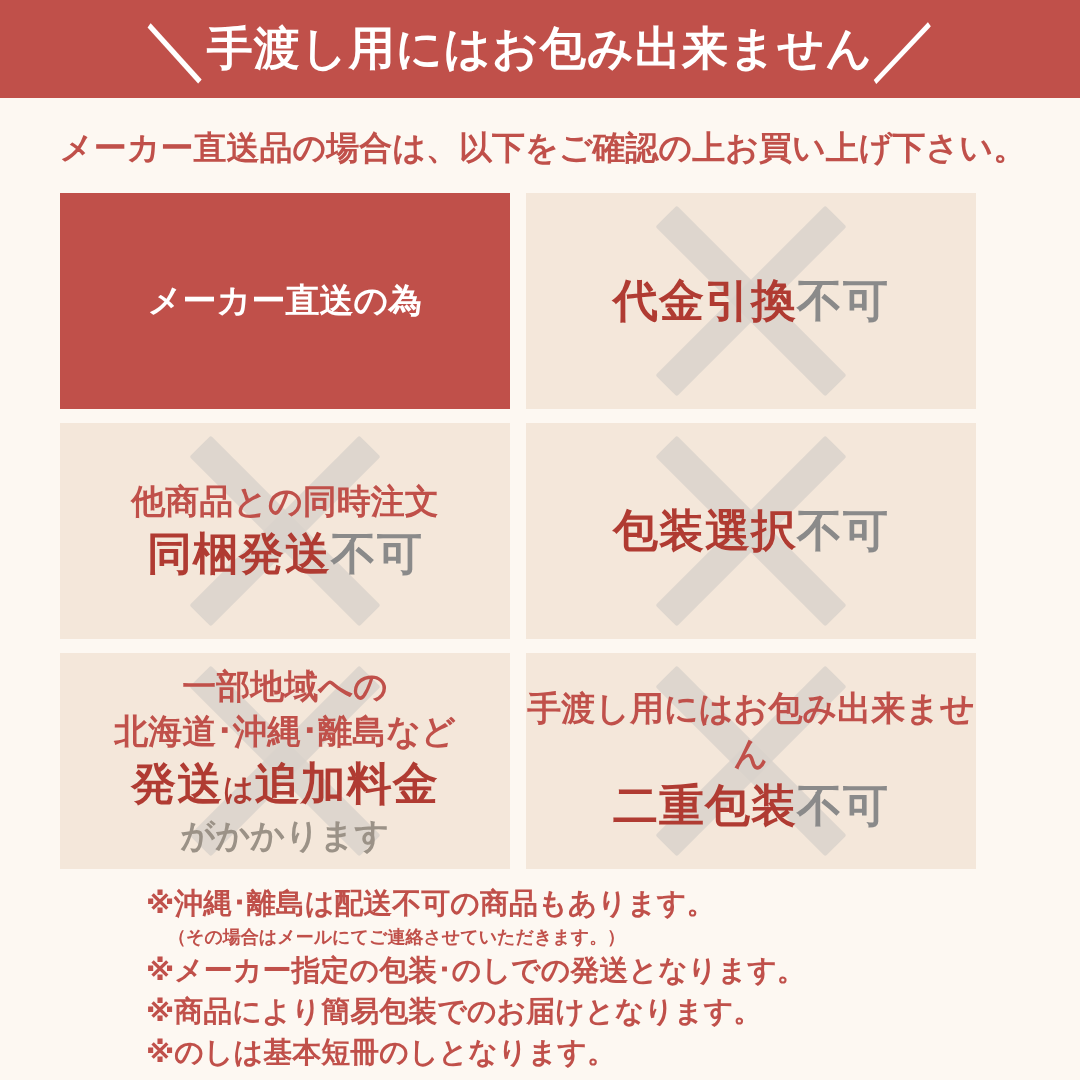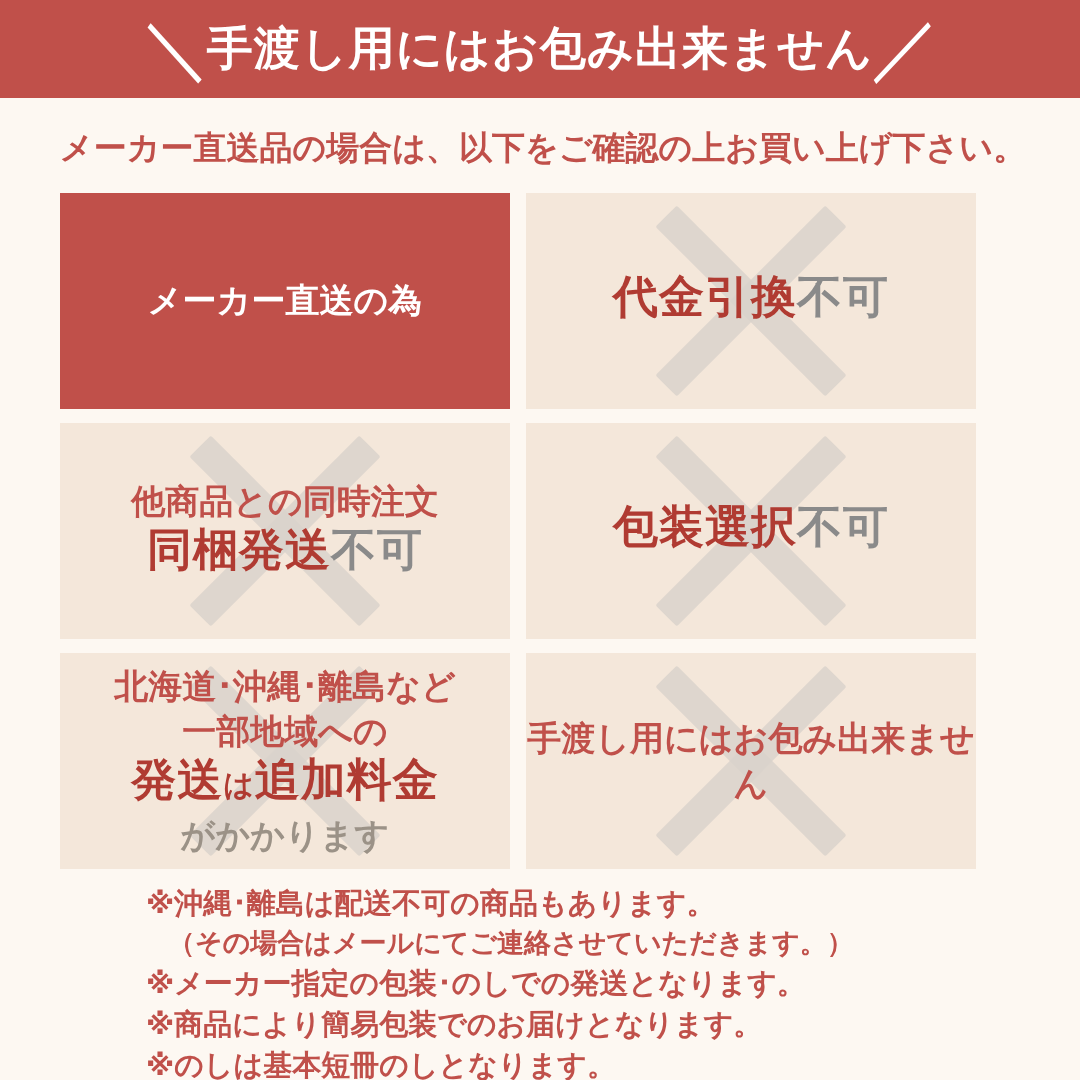--- a/index.html
+++ b/index.html
@@ -91,21 +91,20 @@
     font-size: 34px;
     font-weight: bold;
     color: #c0504a;
   }
   .ctext .big {
     display: block;
     font-size: 45px;
     font-weight: bold;
     color: #b03b32;
     letter-spacing: 1px;
-    font-family: Liberation Mono, monospace;
   }
   .ctext .big .muted { color: #8a8a8a; }
   .ctext .big .tiny { font-size: 30px; color: #b03b32; }
 
   
   .cell.filled .line {
     display: block;
     color: #ffffff;
     font-size: 34px;
     font-weight: bold;
@@ -120,21 +119,21 @@
     padding-left: 28px;
   }
   .notes .note {
     color: #c0504a;
     font-size: 29px;
     font-weight: bold;
     line-height: 1.42;
     white-space: nowrap;
     margin-left: 36px;
   }
-  .notes .note.indent { padding-left: 22px; font-size: 27px; }
+  .notes .note.indent { padding-left: 22px; font-size: 18px; }
 </style>
 </head>
 <body>
 
 <div class="page">
 
   <div class="banner">
     <span class="slash slash-l">＼</span>
     <span class="banner-text">手渡し用にはお包み出来ません</span>
     <span class="slash slash-r">／</span>
@@ -168,31 +167,32 @@
     <div class="cell">
       <div class="xmark"></div>
       <div class="ctext">
         <span class="big"><span>包装選択</span><span class="muted">不可</span></span>
       </div>
     </div>
 
     <div class="cell">
       <div class="xmark"></div>
       <div class="ctext">
+        <span class="small">一部地域への</span>
         <span class="small">北海道･沖縄･離島など</span>
-        <span class="small">一部地域への</span>
         <span class="big"><span>発送</span><span class="tiny">は</span><span>追加料金</span></span>
         <span class="small" style="color:#9b9287;">がかかります</span>
       </div>
     </div>
 
     <div class="cell">
       <div class="xmark"></div>
       <div class="ctext">
         <span class="small">手渡し用にはお包み出来ません</span>
+        <span class="big"><span>二重包装</span><span class="muted">不可</span></span>
       </div>
     </div>
 
   </div>
 
   <div class="notes">
     <div class="note">※沖縄･離島は配送不可の商品もあります。</div>
     <div class="note indent">（その場合はメールにてご連絡させていただきます。）</div>
     <div class="note">※メーカー指定の包装･のしでの発送となります。</div>
     <div class="note">※商品により簡易包装でのお届けとなります。</div>

